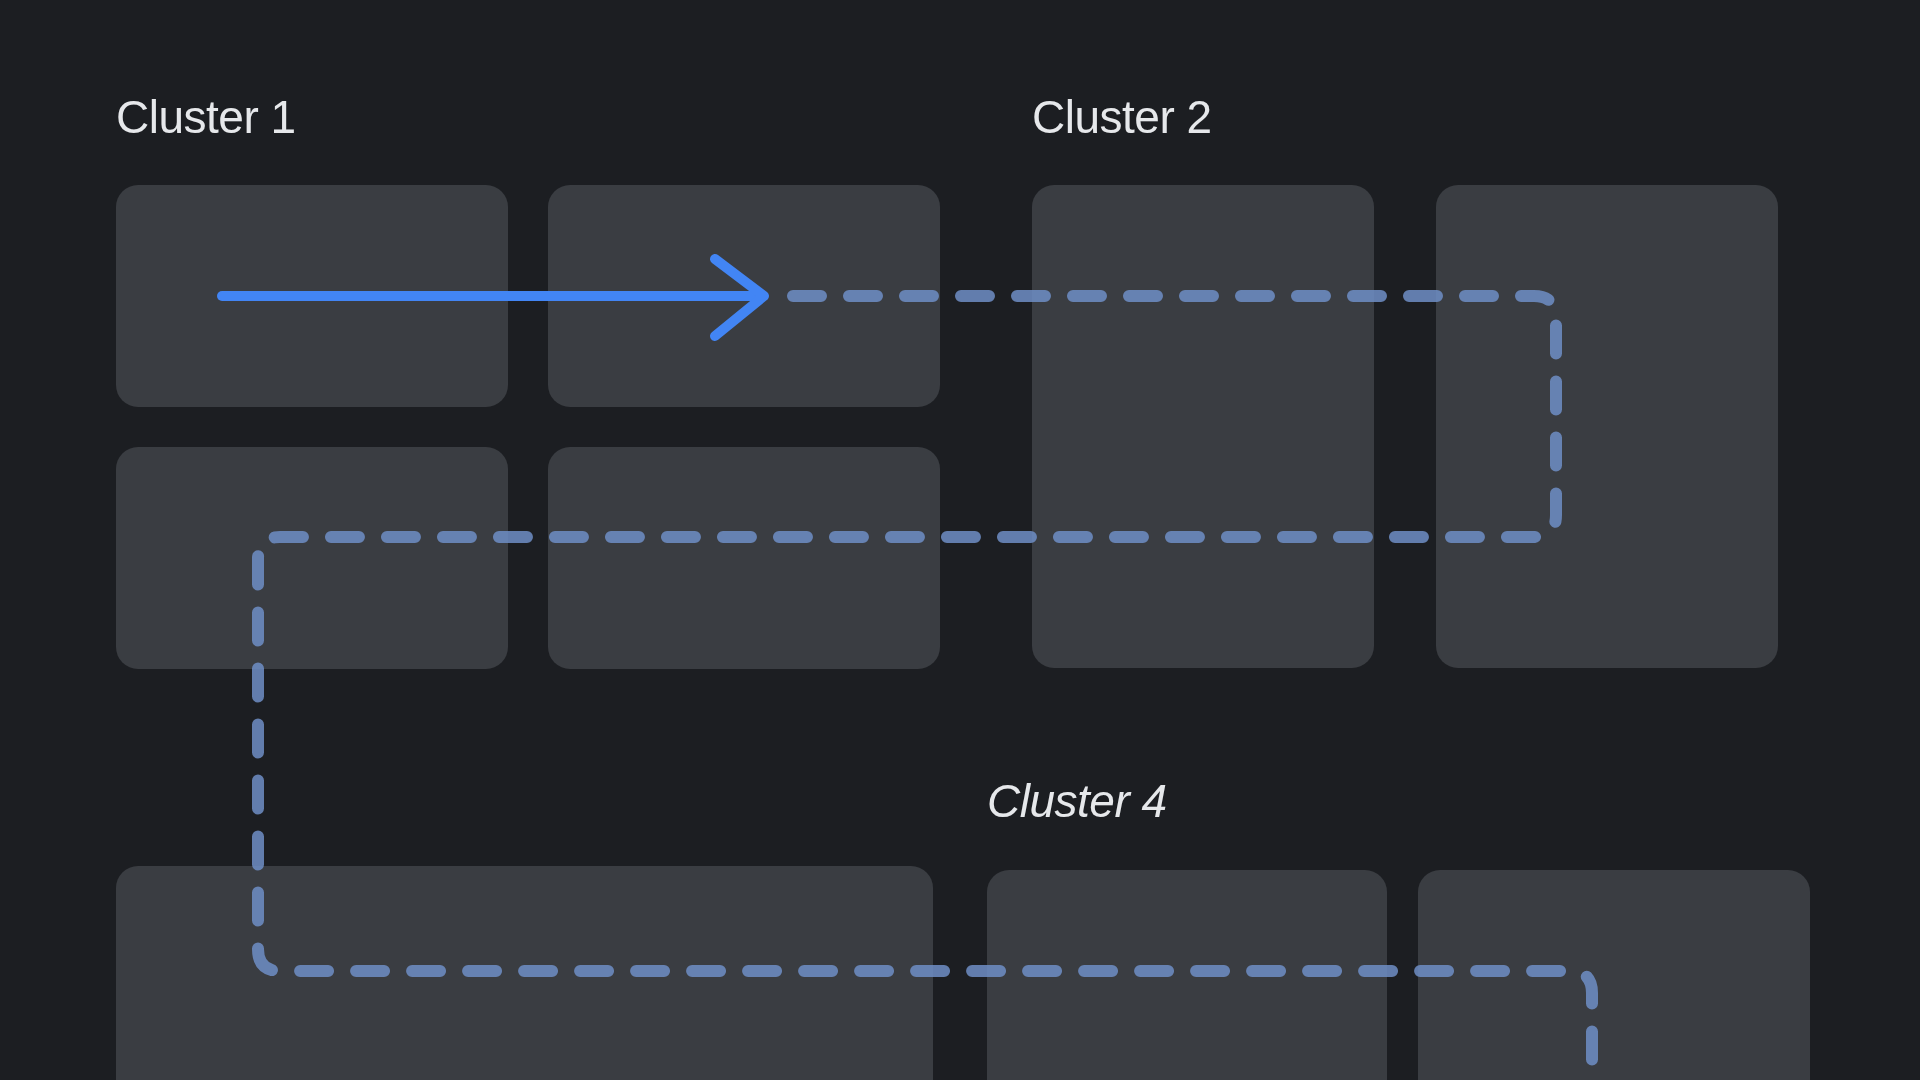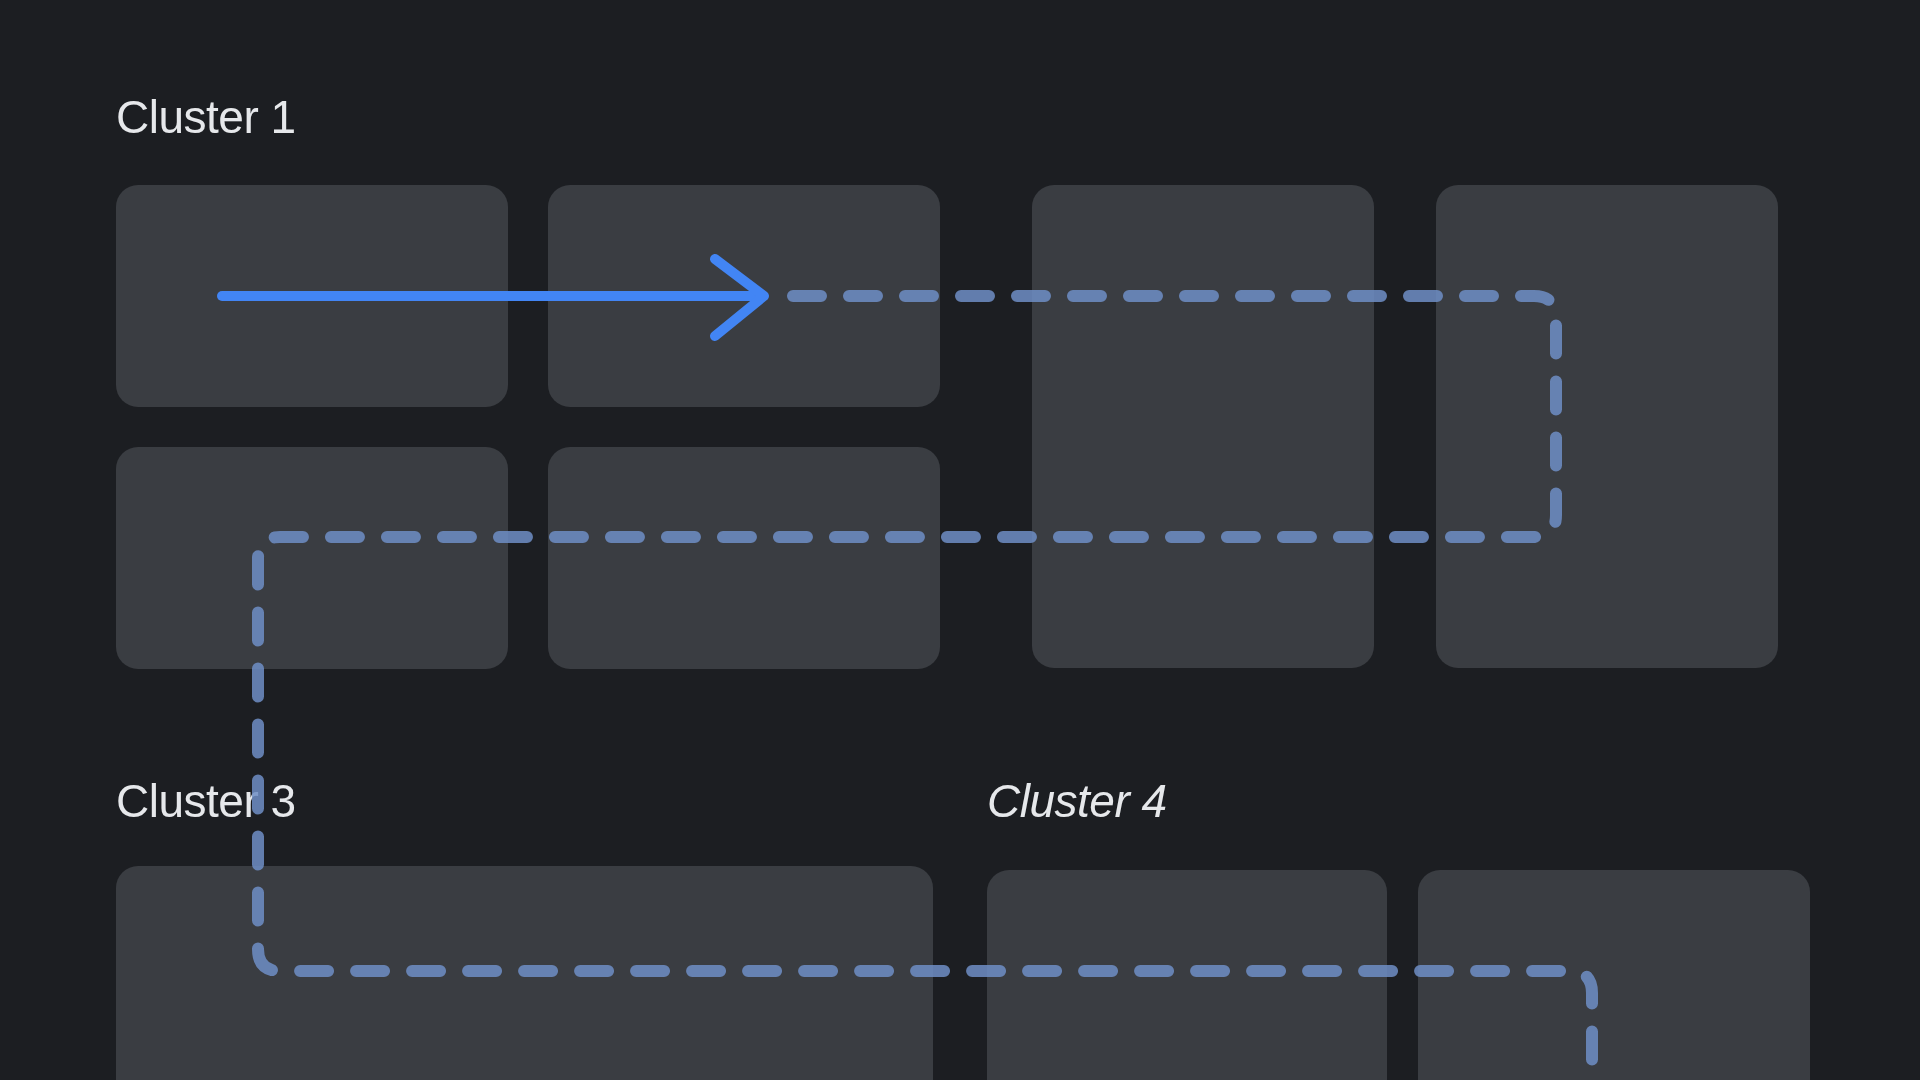--- a/index.html
+++ b/index.html
@@ -72,21 +72,21 @@
       stroke-linejoin: round;
       fill: none;
     }
   </style>
 </head>
 <body>
 
 <div class="canvas">
 
   <div class="cluster-label" style="left:116px; top:90px;">Cluster 1</div>
-  <div class="cluster-label" style="left:116px; top:774px;">Cluster 3</div>
+  <div class="cluster-label" style="left:1032px; top:90px;">Cluster 2</div>
   <div class="cluster-label" style="left:987px; top:774px;font-style:italic;">Cluster 4</div>
 
   <div class="node" style="left:116px; top:185px; width:392px; height:222px;"></div>
   <div class="node" style="left:548px; top:185px; width:392px; height:222px;"></div>
   <div class="node" style="left:116px; top:447px; width:392px; height:222px;"></div>
   <div class="node" style="left:548px; top:447px; width:392px; height:222px;"></div>
 
   <div class="node" style="left:1032px; top:185px; width:342px; height:483px;"></div>
   <div class="node" style="left:1436px; top:185px; width:342px; height:483px;"></div>
 

